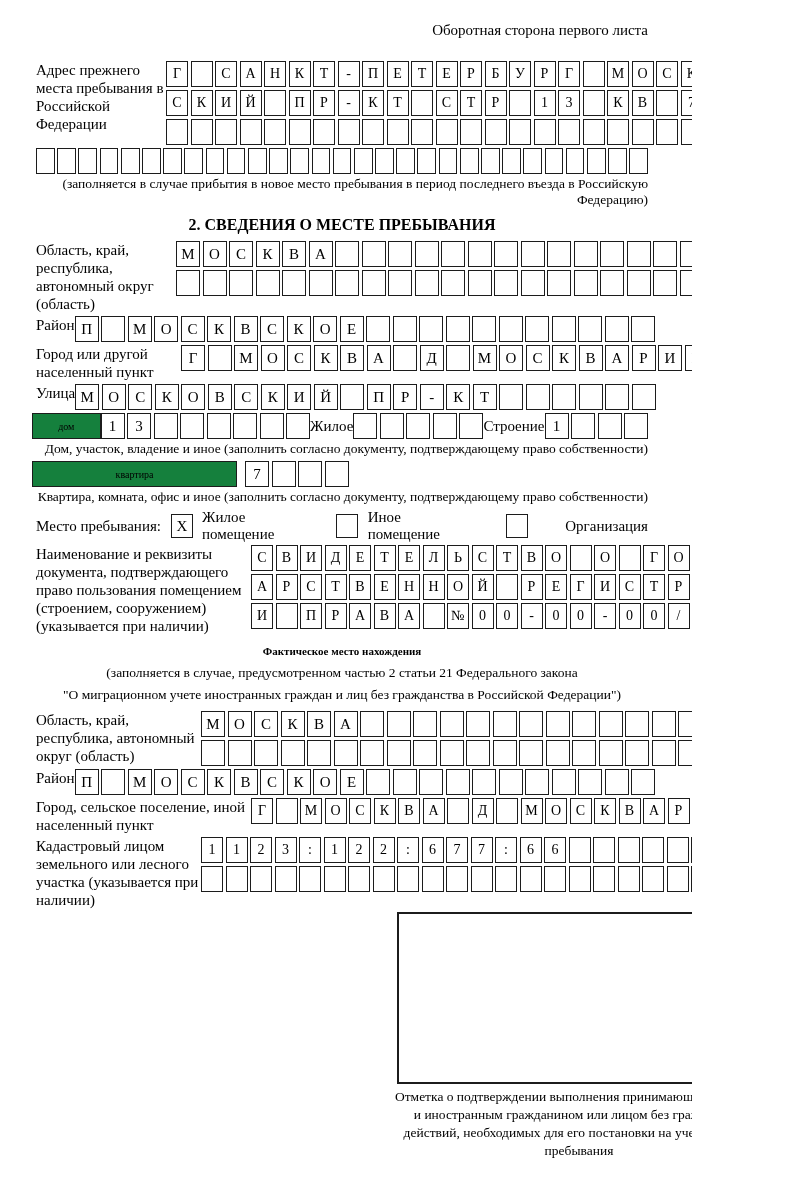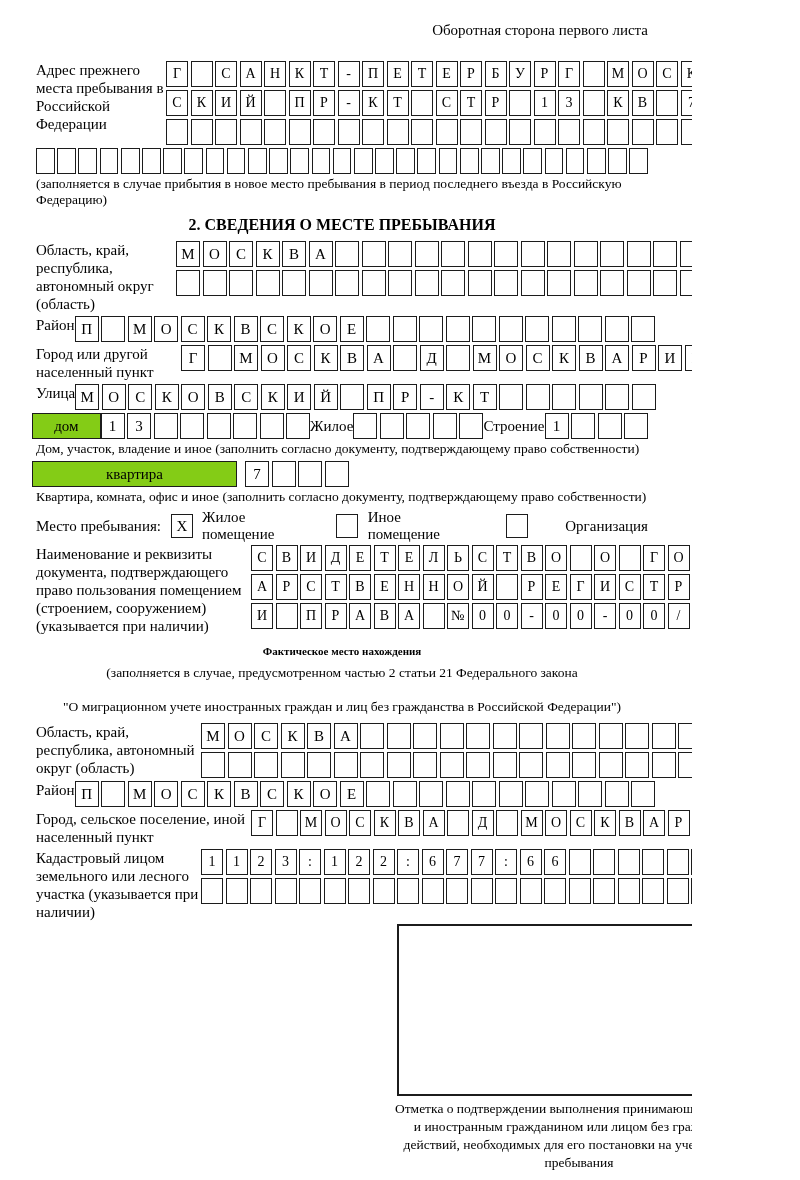--- a/index.html
+++ b/index.html
@@ -9,34 +9,34 @@
   .frow{display:flex;align-items:flex-start;margin-bottom:3px;}
   .lbl{font-size:15px;line-height:18px;flex:0 0 auto;}
   .w130{width:130px;} .w140{width:140px;} .w145{width:145px;} .w165{width:165px;} .w215{width:215px;}
   .stack{margin-left:auto;display:flex;flex-direction:column;gap:3px;align-items:flex-end;}
   .cells{display:flex;gap:2.5px;justify-content:flex-end;}
   .frow > .cells{margin-left:auto;}
   .cell{box-sizing:border-box;width:24px;height:26px;border:1.6px solid #1c1c1c;
         display:flex;align-items:center;justify-content:center;font-size:15px;background:#fff;}
   .sm .cell{width:22px;font-size:14px;}
   .fullrow{margin-bottom:2px;}
-  .caption{font-size:13.5px;text-align:left;margin:1px 0 4px;line-height:16px;}
+  .caption{font-size:13.5px;text-align:right;margin:1px 0 4px;line-height:16px;}
   .sec-title{font-weight:bold;font-size:16px;text-align:center;margin:8px 0 7px;}
   .sub-title{font-weight:bold;font-size:11px;text-align:center;margin:10px 0 6px;}
   .dom-row{display:flex;align-items:center;justify-content:space-between;margin-bottom:2px;}
   .kv-row{display:flex;align-items:center;gap:8px;margin-bottom:2px;}
   .widebox{box-sizing:border-box;height:26px;border:1.6px solid #1c1c1c;display:flex;
-           align-items:center;justify-content:center;font-size:15px;background:#84cc16;}
+           align-items:center;justify-content:center;font-size:10px;background:#15803d;}
   .w-dom{width:172px;margin-left:-4px;} .w-kv{width:205px;margin-left:-4px;}
   .inline-lbl{font-size:15px;}
   .mesto-row{display:flex;align-items:center;font-size:15px;margin:4px 0 2px;}
   .checkbox{box-sizing:border-box;width:22px;height:24px;border:1.6px solid #1c1c1c;
             display:inline-flex;align-items:center;justify-content:center;font-size:15px;flex:0 0 auto;}
   .mesto-note{font-size:13.5px;margin:1px 0 5px 244px;}
-  .note-center{font-size:13.5px;text-align:center;line-height:20px;margin-bottom:14px;}
+  .note-center{font-size:13.5px;text-align:center;line-height:20px;margin-bottom:2px;}
   .stamp-area{margin-left:356px;width:374px;margin-top:2px;}
   .stamp-box{box-sizing:border-box;width:366px;height:172px;border:2px solid #1c1c1c;margin-left:5px;}
   .stamp-caption{font-size:13.5px;text-align:center;line-height:18px;margin-top:4px;}
 </style>
 </head>
 <body>
 
 <div class="page">
 
   <div class="header-note">Оборотная сторона первого листа</div>

